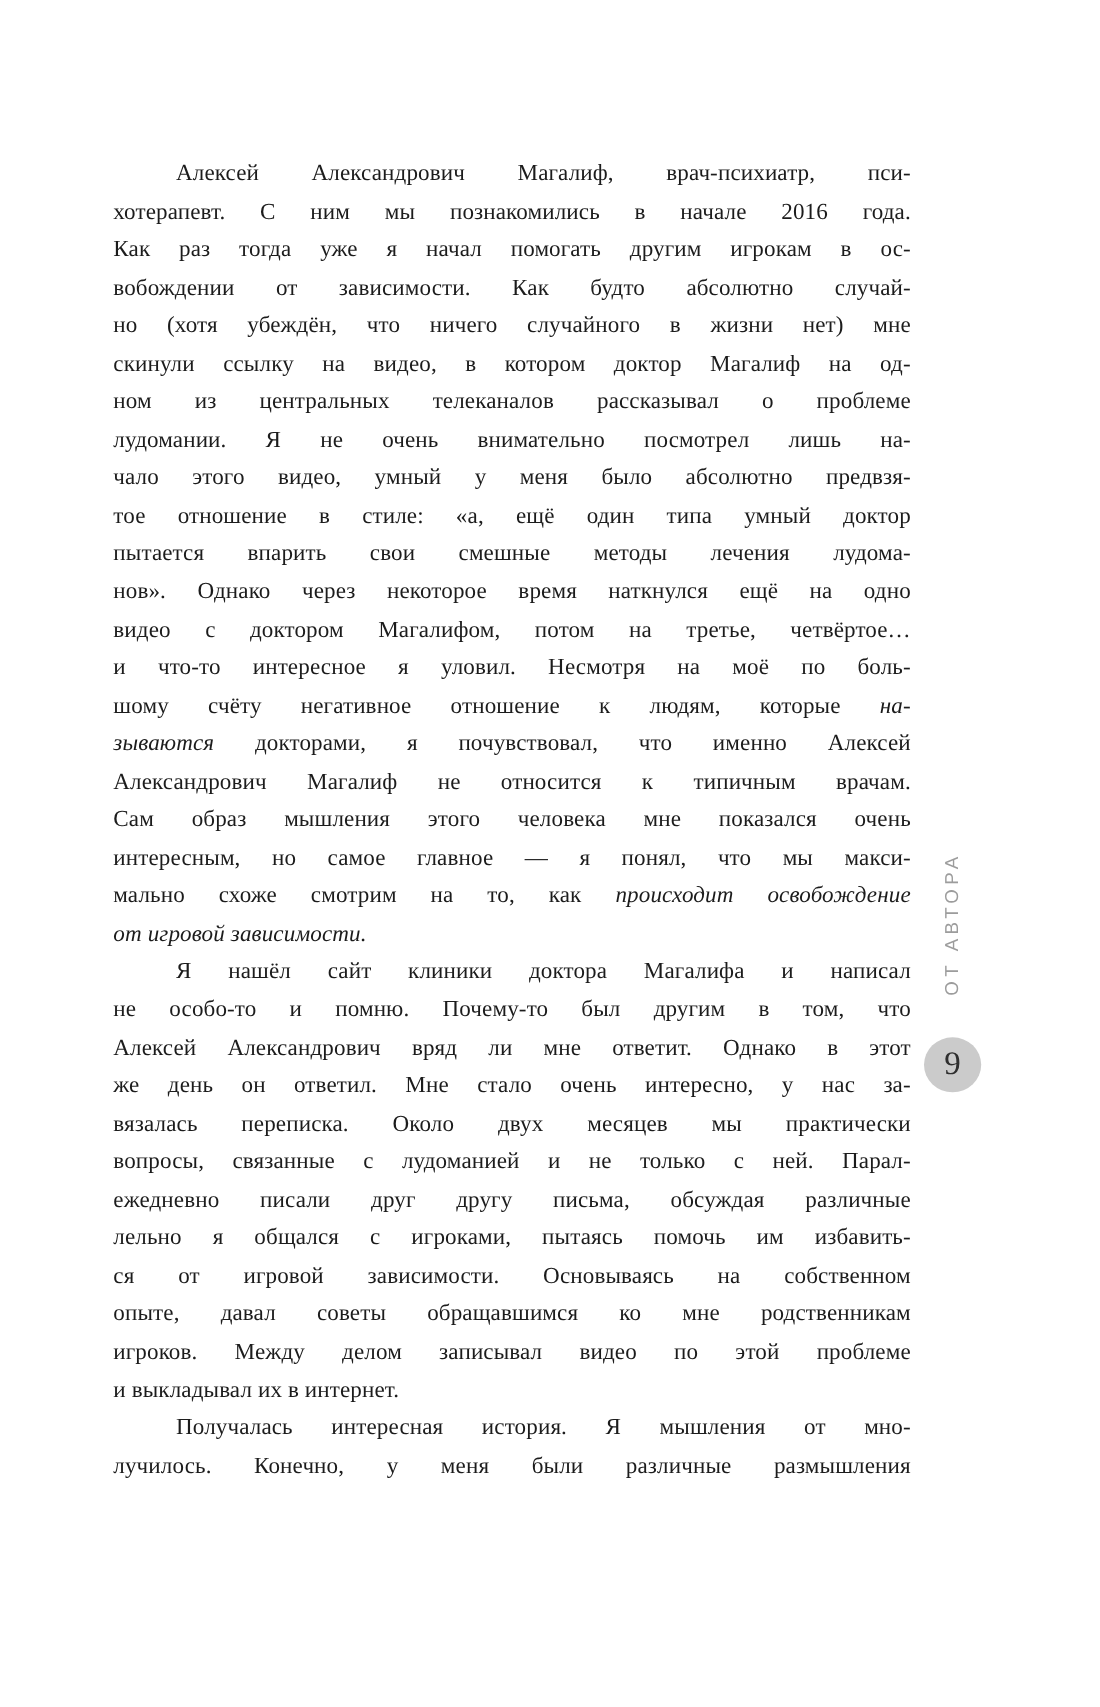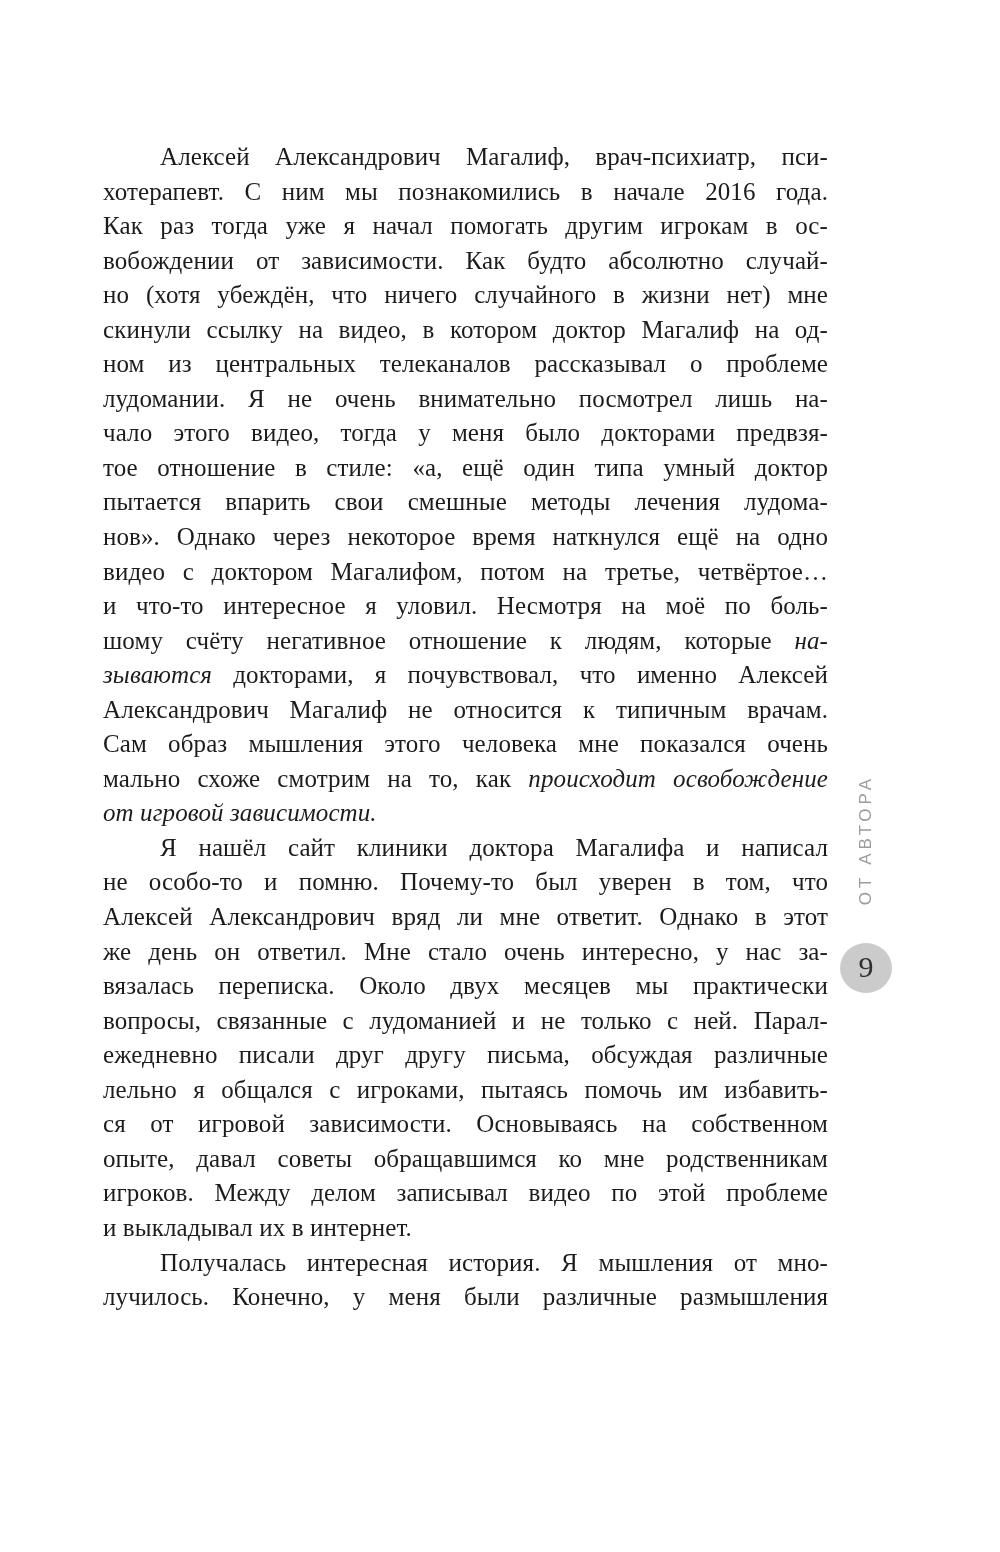--- a/index.html
+++ b/index.html
@@ -20,21 +20,21 @@
     background: var(--page-bg, #ffffff);
   }
   .text-block {
     position: absolute;
     left: 103px;
     top: 140px;
     width: 725px;
     color: var(--text-color, #1c1c1c);
   }
   .line {
-    font-size: 25px;
+    font-size: 21px;
     line-height: 34.55px;
     height: 34.55px;
     white-space: nowrap;        
     text-align: justify;
     text-align-last: justify;
     text-justify: inter-word;
     letter-spacing: 0.1px;
   }
   .line.indent {
     text-indent: 57px;
@@ -86,34 +86,35 @@
 
   <div class="text-block">
       <div class="line indent">Алексей Александрович Магалиф, врач-психиатр, пси-</div>
       <div class="line">хотерапевт. С ним мы познакомились в начале 2016 года.</div>
       <div class="line">Как раз тогда уже я начал помогать другим игрокам в ос-</div>
       <div class="line">вобождении от зависимости. Как будто абсолютно случай-</div>
       <div class="line">но (хотя убеждён, что ничего случайного в жизни нет) мне</div>
       <div class="line">скинули ссылку на видео, в котором доктор Магалиф на од-</div>
       <div class="line">ном из центральных телеканалов рассказывал о проблеме</div>
       <div class="line">лудомании. Я не очень внимательно посмотрел лишь на-</div>
-      <div class="line">чало этого видео, тогда у меня было докторами предвзя-</div>
+      <div class="line">чало этого видео, умный у меня было абсолютно предвзя-</div>
       <div class="line">тое отношение в стиле: «а, ещё один типа умный доктор</div>
       <div class="line">пытается впарить свои смешные методы лечения лудома-</div>
       <div class="line">нов». Однако через некоторое время наткнулся ещё на одно</div>
       <div class="line">видео с доктором Магалифом, потом на третье, четвёртое…</div>
       <div class="line">и что-то интересное я уловил. Несмотря на моё по боль-</div>
       <div class="line">шому счёту негативное отношение к людям, которые <em>на-</em></div>
       <div class="line"><em>зываются</em> докторами, я почувствовал, что именно Алексей</div>
       <div class="line">Александрович Магалиф не относится к типичным врачам.</div>
       <div class="line">Сам образ мышления этого человека мне показался очень</div>
+      <div class="line">интересным, но самое главное — я понял, что мы макси-</div>
       <div class="line">мально схоже смотрим на то, как <em>происходит освобождение</em></div>
       <div class="line no-just"><em>от игровой зависимости.</em></div>
       <div class="line indent">Я нашёл сайт клиники доктора Магалифа и написал</div>
-      <div class="line">не особо-то и помню. Почему-то был уверен в том, что</div>
+      <div class="line">не особо-то и помню. Почему-то был другим в том, что</div>
       <div class="line">Алексей Александрович вряд ли мне ответит. Однако в этот</div>
       <div class="line">же день он ответил. Мне стало очень интересно, у нас за-</div>
       <div class="line">вязалась переписка. Около двух месяцев мы практически</div>
       <div class="line">вопросы, связанные с лудоманией и не только с ней. Парал-</div>
       <div class="line">ежедневно писали друг другу письма, обсуждая различные</div>
       <div class="line">лельно я общался с игроками, пытаясь помочь им избавить-</div>
       <div class="line">ся от игровой зависимости. Основываясь на собственном</div>
       <div class="line">опыте, давал советы обращавшимся ко мне родственникам</div>
       <div class="line">игроков. Между делом записывал видео по этой проблеме</div>
       <div class="line no-just">и выкладывал их в интернет.</div>

